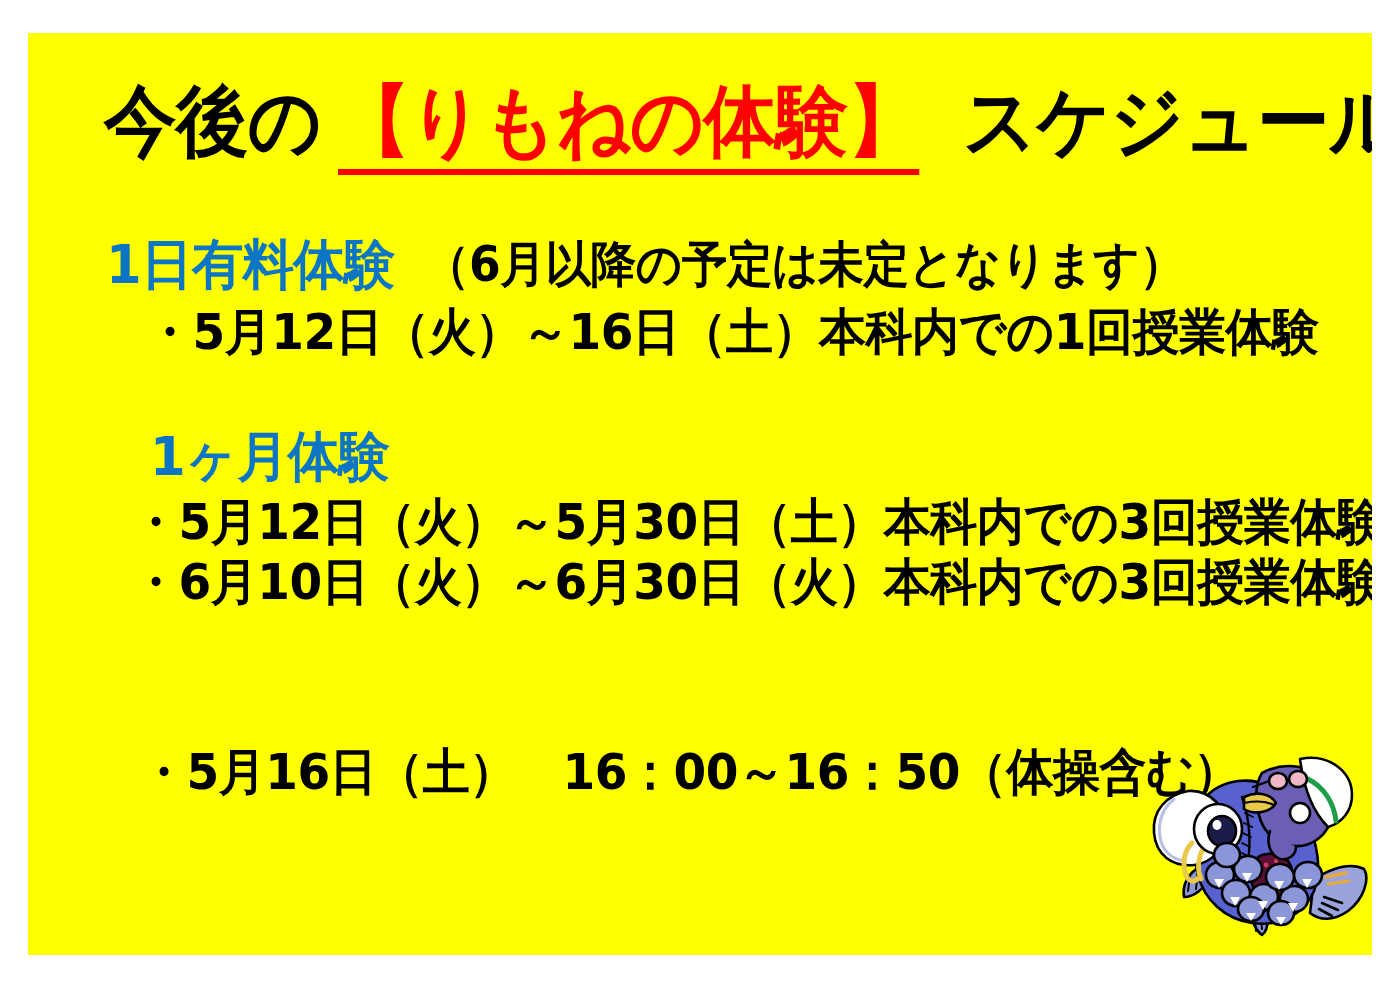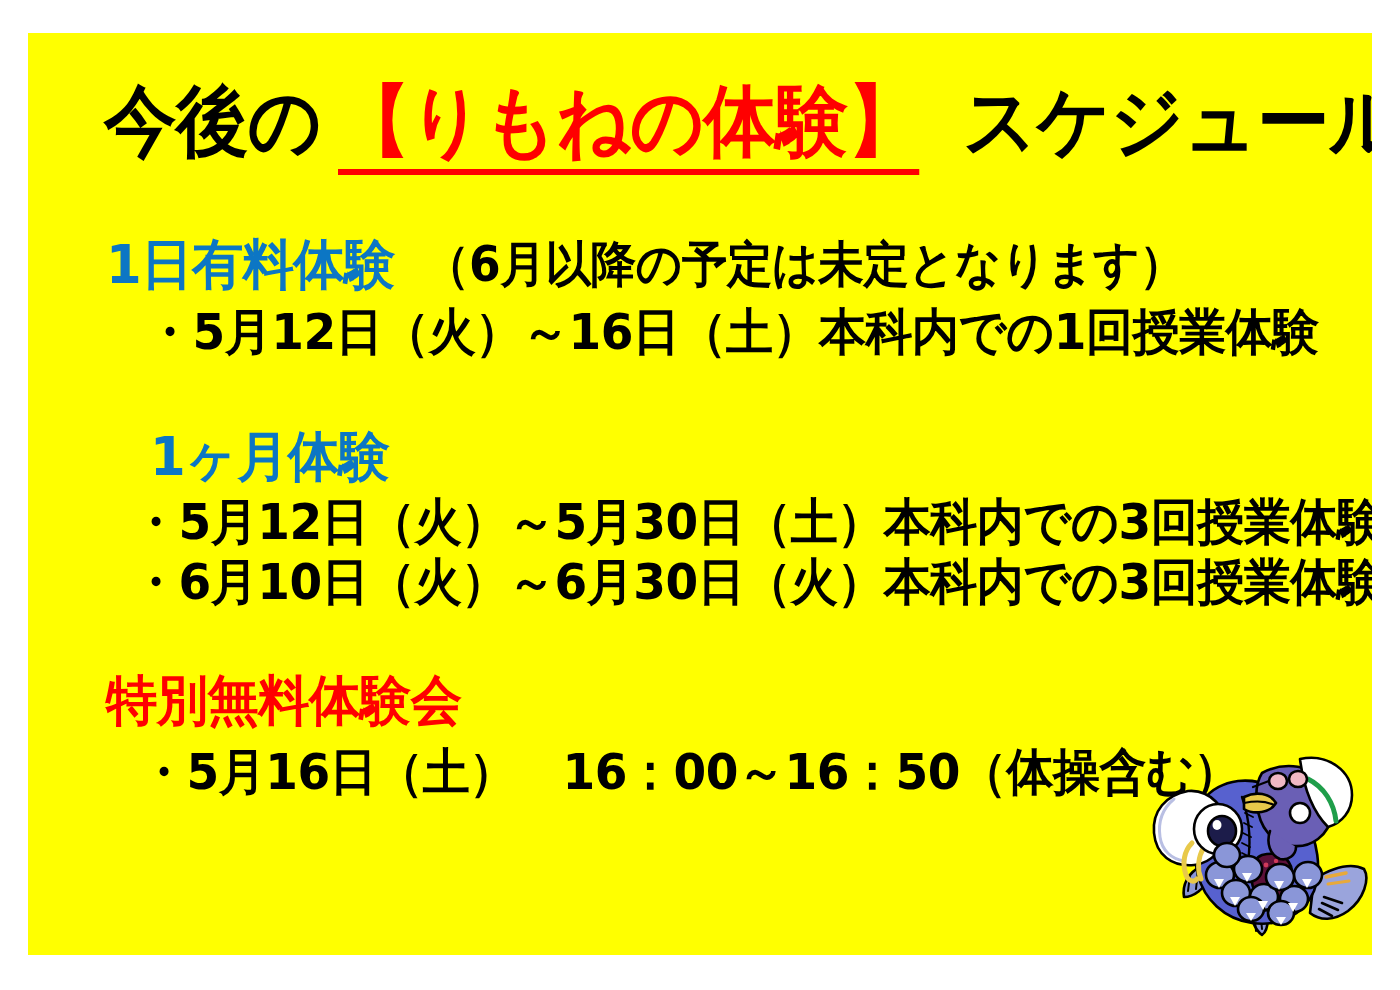--- a/index.html
+++ b/index.html
@@ -130,23 +130,20 @@
       <span class="jp head-note">（6月以降の予定は未定となります）</span>
     </div>
     <div class="jp bullet" style="left:118px; top:272px;">・5月12日（火）～16日（土）本科内での1回授業体験</div>
 
     <div class="sec-head" style="left:78px; top:392px;margin-left:44px;">
       <span class="jp head-main head-blue">1ヶ月体験</span>
     </div>
     <div class="jp bullet" style="left:104px; top:462px;">・5月12日（火）～5月30日（土）本科内での3回授業体験</div>
     <div class="jp bullet" style="left:104px; top:522px;">・6月10日（火）～6月30日（火）本科内での3回授業体験</div>
 
-    <div class="sec-head" style="left:78px; top:636px;">
-      <span class="jp head-main head-red">特別無料体験会</span>
-    </div>
     <div class="jp bullet" style="left:112px; top:712px;">・5月16日（土）　16：00～16：50（体操含む）</div>
 
     <div id="koi">
       <svg viewBox="0 0 240 215" xmlns="http://www.w3.org/2000/svg">
         <g stroke="#000000" stroke-width="2.6" stroke-linejoin="round" stroke-linecap="round">
 
           <path d="M176 128 C196 116 214 112 226 118 C232 128 226 148 210 160
                    C196 170 182 170 172 162 Z" fill="#9aa4dc"></path>
           <path d="M188 126 L208 122" stroke="#e8a93a" stroke-width="3.5" fill="none"></path>
           <path d="M190 133 L211 130" stroke="#e8a93a" stroke-width="3" fill="none"></path>

